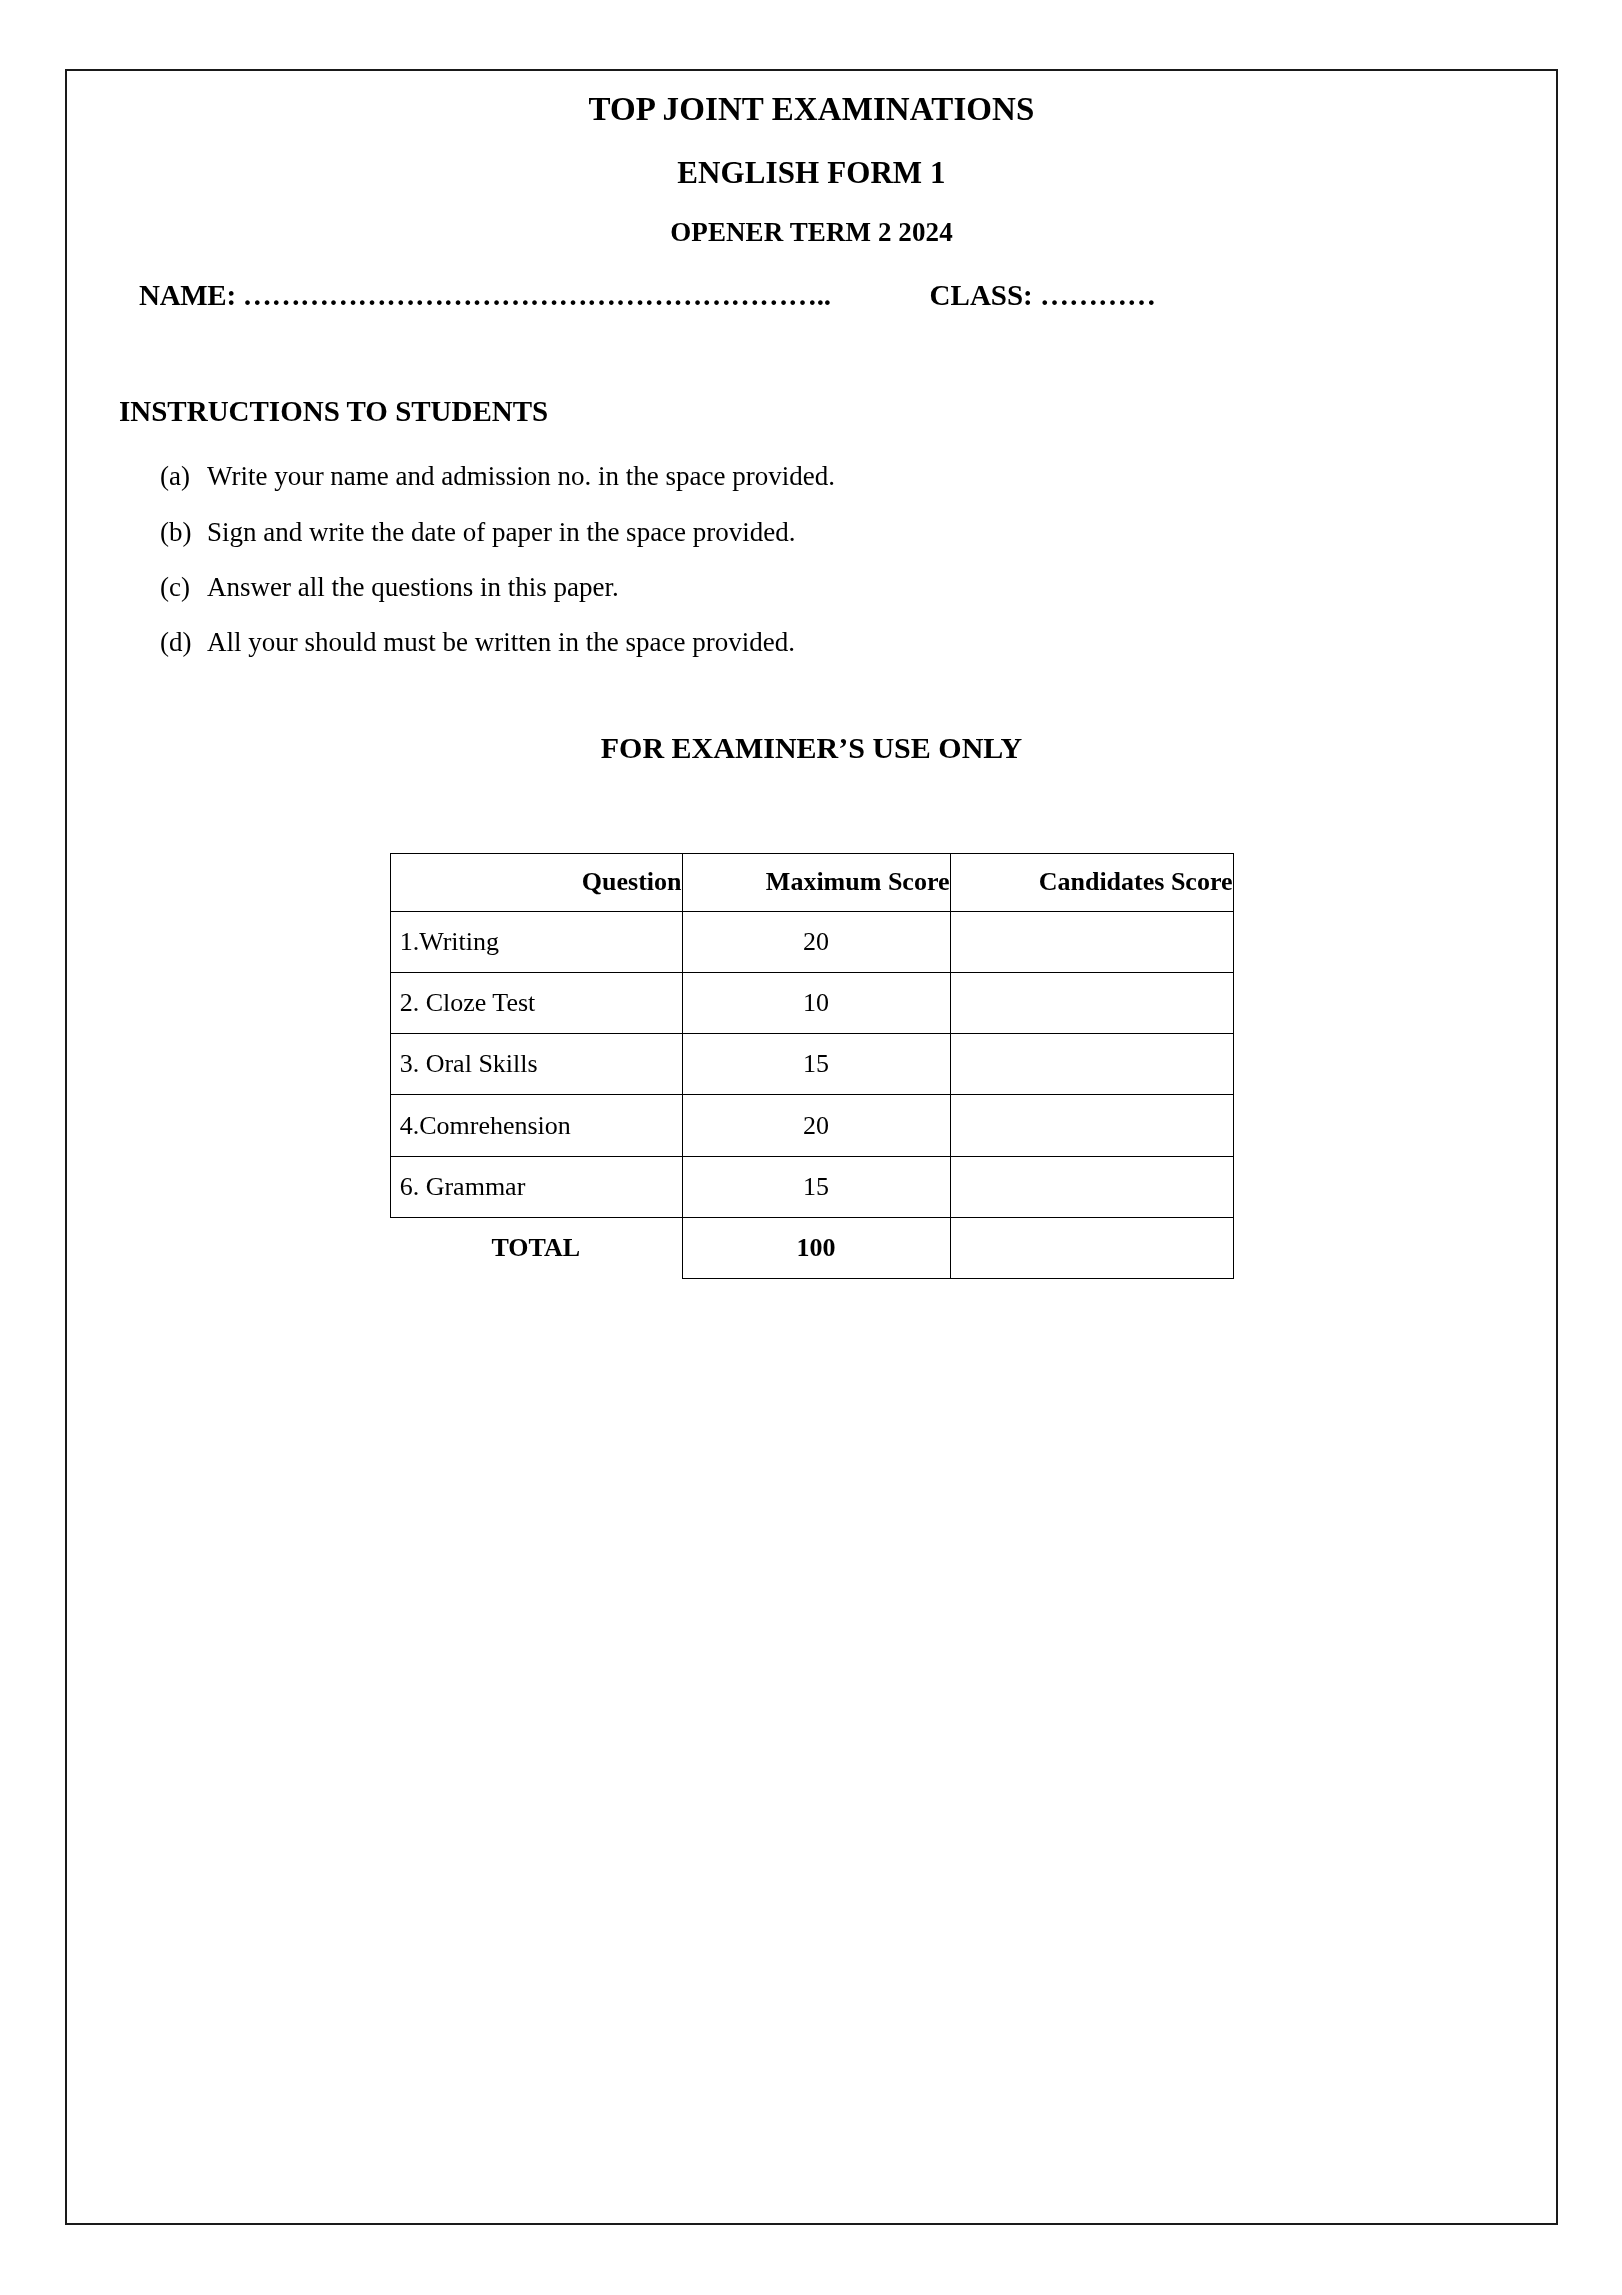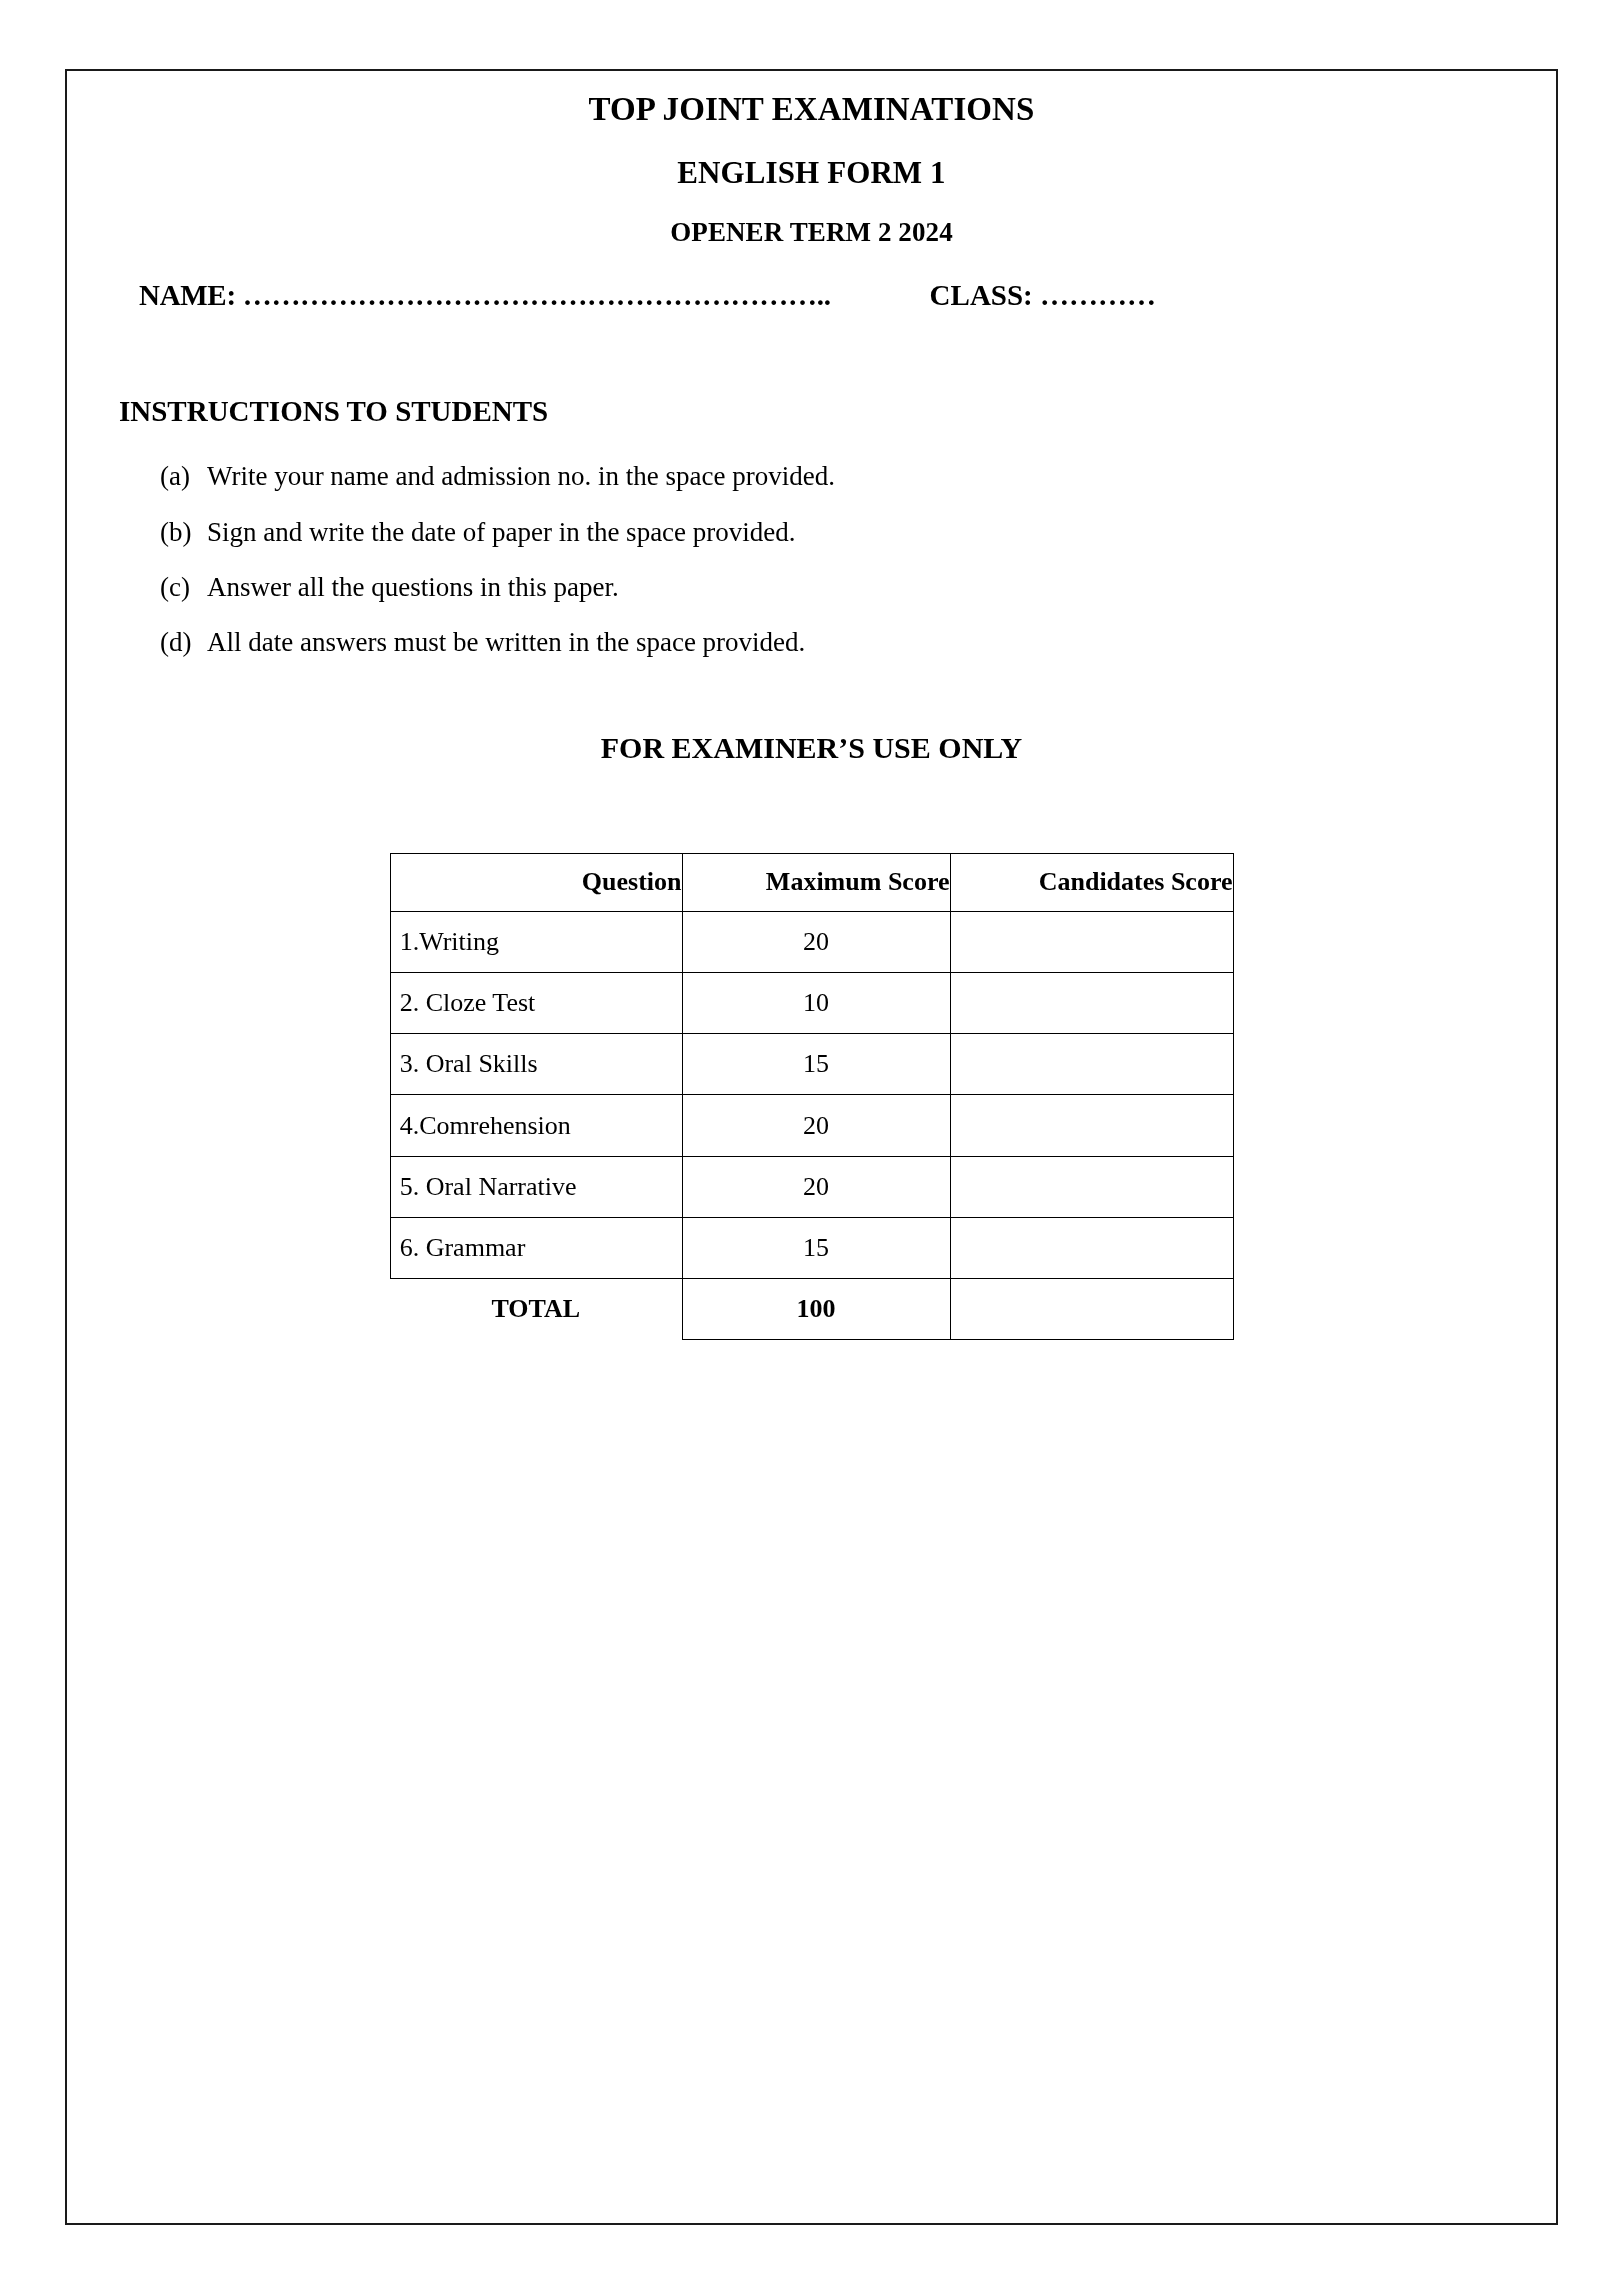--- a/index.html
+++ b/index.html
@@ -179,21 +179,21 @@
     <div class="item">
       <span class="marker">(b)</span>
       <span class="txt">Sign and write the date of paper in the space provided.</span>
     </div>
     <div class="item">
       <span class="marker">(c)</span>
       <span class="txt">Answer all the questions in this paper.</span>
     </div>
     <div class="item">
       <span class="marker">(d)</span>
-      <span class="txt">All date answers must be written in the space provided.</span>
+      <span class="txt">All your should must be written in the space provided.</span>
     </div>
   </div>
 
   <div id="examiner-heading">FOR EXAMINER’S USE ONLY</div>
 
   <div id="table-wrap">
     <table class="score">
       <colgroup>
         <col class="c1">
           <col class="c2">
@@ -221,25 +221,20 @@
           <td class="qname">3. Oral Skills</td>
           <td class="score">15</td>
           <td class="blank"></td>
         </tr>
         <tr>
           <td class="qname">4.Comrehension</td>
           <td class="score">20</td>
           <td class="blank"></td>
         </tr>
         <tr>
-          <td class="qname">5. Oral Narrative</td>
-          <td class="score">20</td>
-          <td class="blank"></td>
-        </tr>
-        <tr>
           <td class="qname">6. Grammar</td>
           <td class="score">15</td>
           <td class="blank"></td>
         </tr>
         <tr class="total">
           <td class="total-label">TOTAL</td>
           <td class="score">100</td>
           <td class="blank"></td>
         </tr>
       </tbody>

